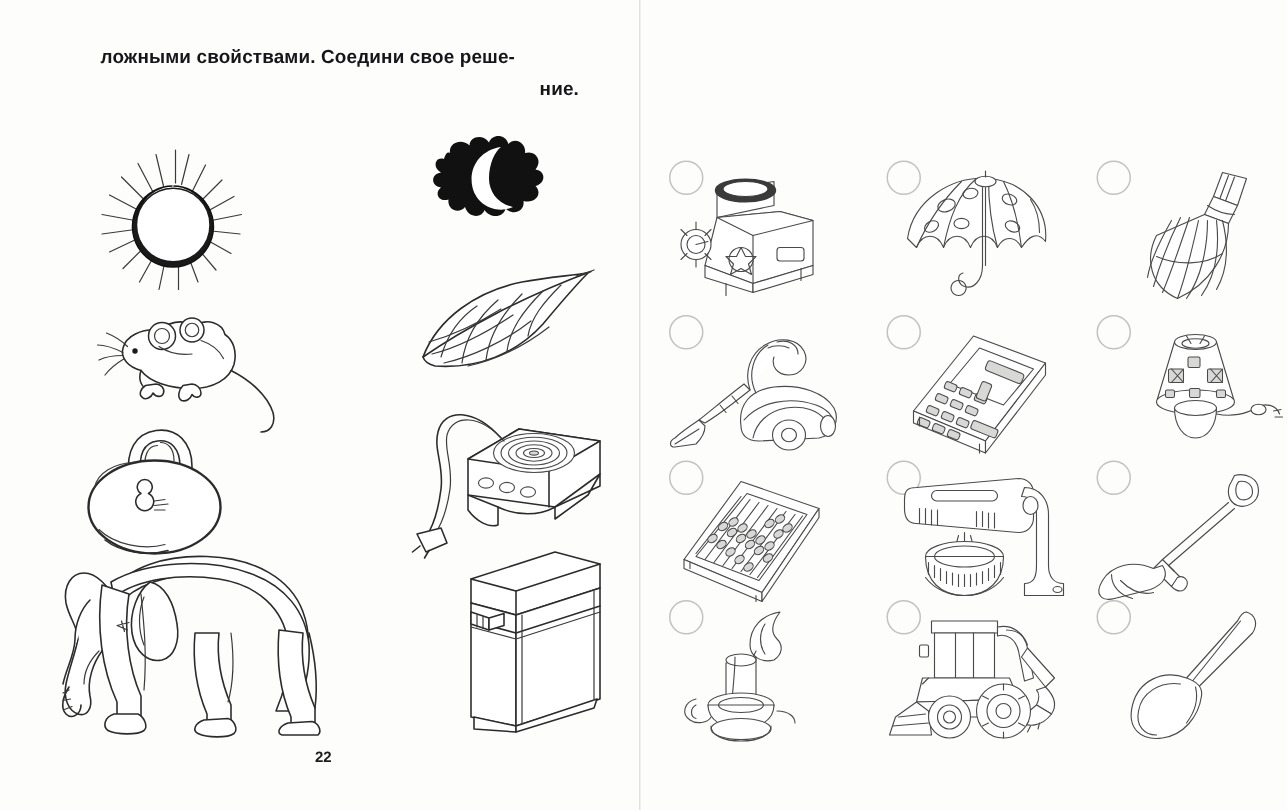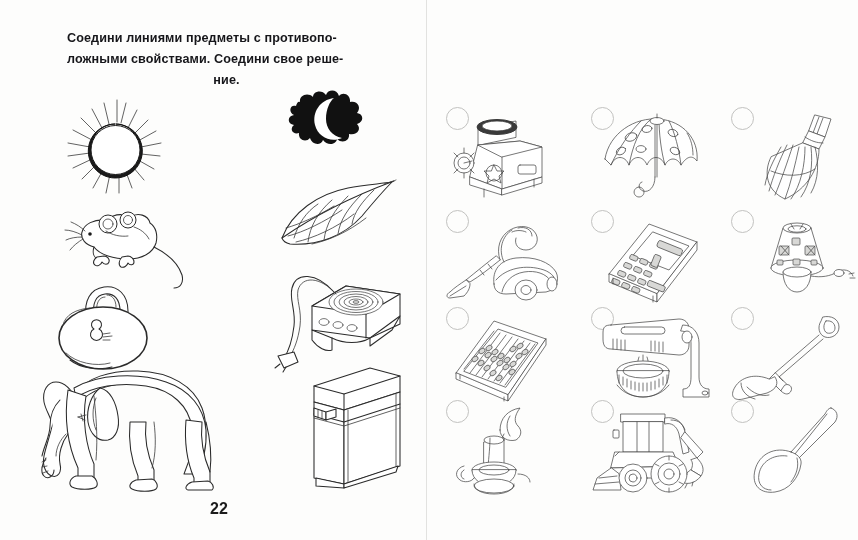--- a/index.html
+++ b/index.html
@@ -45,28 +45,28 @@
   
   .instruction {
     position: absolute;
     font-size: 12.6px;
     line-height: 21px;
     color: #16161a;
     text-align: justify;
     letter-spacing: 0.1px;
     font-weight: 600;
   }
-  .instruction .last { text-align: center; }
+  .instruction .last { text-align: right; }
 
   .instr-left  { left: 67px;  top: 28px;  width: 319px; }
 
   
   .page-number {
     position: absolute;
-    font-size: 16px;
+    font-size: 10px;
     font-weight: 600;
     color: #1c1c1c;
     font-family: "Liberation Sans", sans-serif;
   }
   .pn-left  { left: 210px; top: 500px; }
 
   
   .art {
     position: absolute;
     overflow: visible;
@@ -108,21 +108,20 @@
 </head>
 <body>
 
 <div id="spread">
 
   <div class="gutter"></div>
 
   <div class="page left">
 
     <div class="instruction instr-left">
-      <div>Соедини линиями предметы с противопо-</div>
       <div>ложными свойствами. Соедини свое реше-</div>
       <div class="last">ние.</div>
     </div>
 
     <div class="art" style="left:62px; top:98px; width:110px; height:95px;">
       <svg width="110" height="95" viewBox="0 0 110 95">
         <g class="ln-thin">
           <line x1="55" y1="2" x2="55" y2="24"></line>
           <line x1="42" y1="5" x2="47" y2="26"></line>
           <line x1="30" y1="11" x2="40" y2="30"></line>

